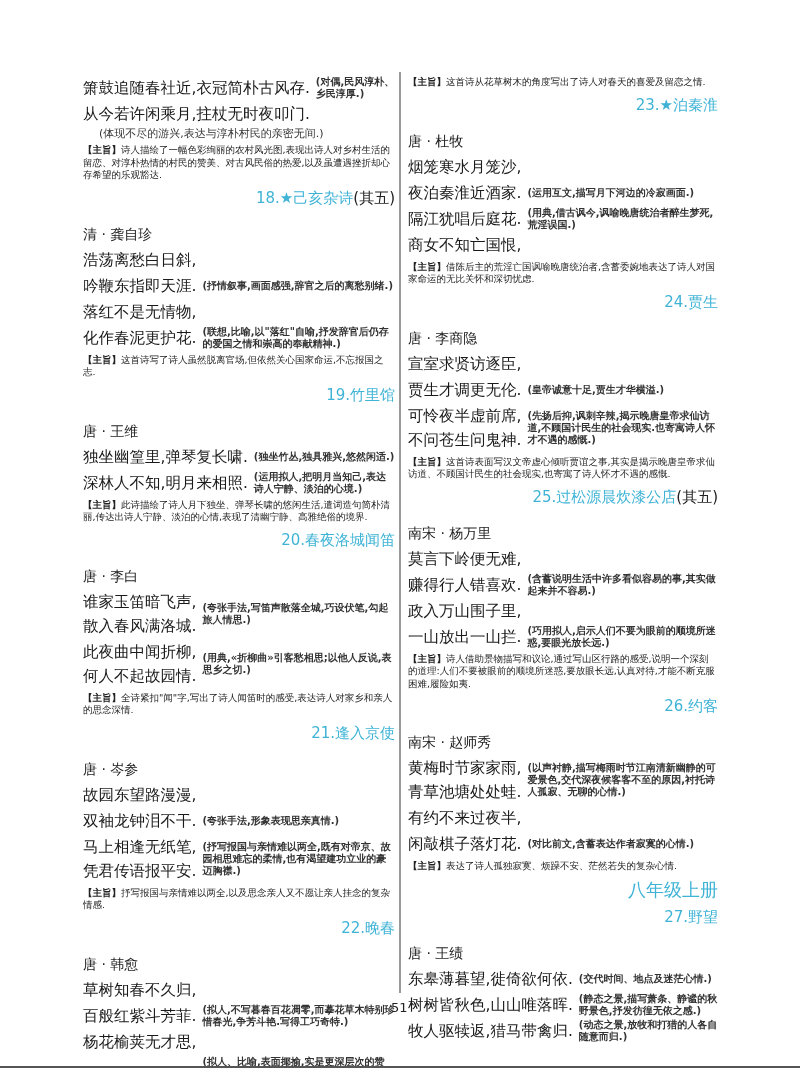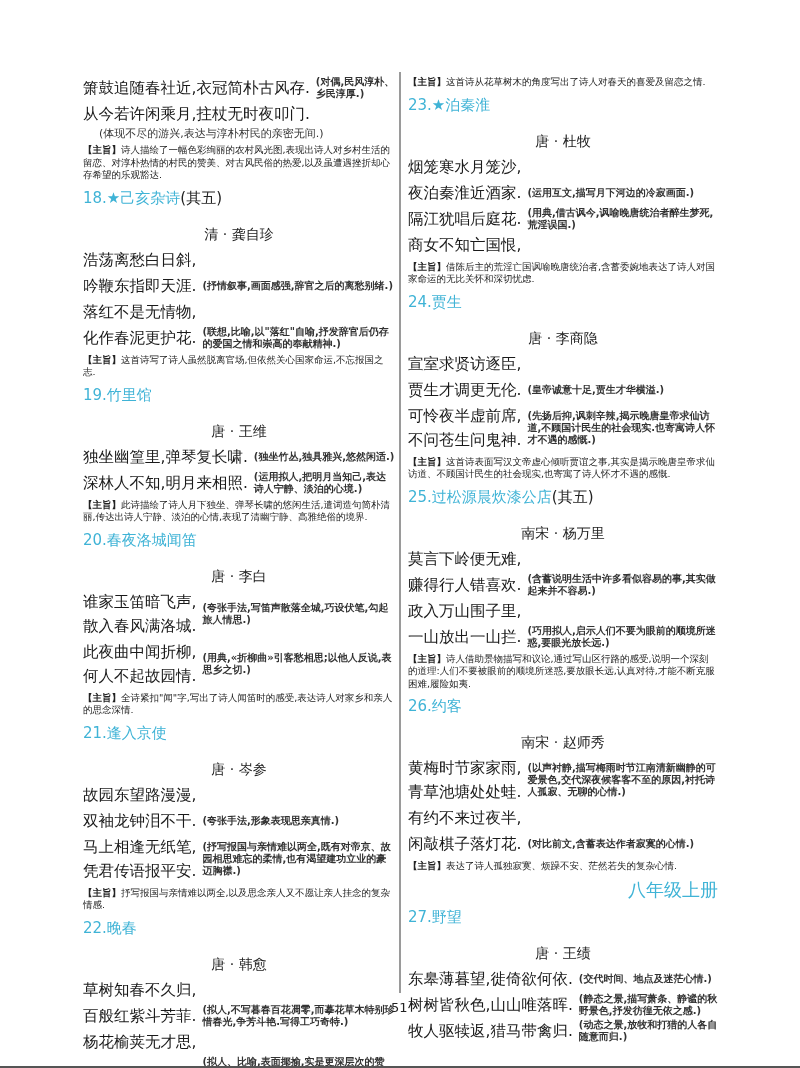--- a/index.html
+++ b/index.html
@@ -7,24 +7,24 @@
     width: 800px; height: 1068px; background: #ffffff; position: relative; overflow: hidden;
     font-family: "DejaVu Sans", "Liberation Sans", sans-serif; color: #222;
   }
   .page-bottom-border { position: absolute; left: 0; right: 0; bottom: 0; height: 2px; background: #555; }
   .divider { position: absolute; left: 399px; top: 72px; width: 2px; height: 921px; background: #9a9a9a; }
   .page-num { position: absolute; left: 391px; top: 1000px; font-size: 13px; color: #222; }
   .col { position: absolute; }
   .col-left { left: 83px; top: 74px; width: 312px; }
   .col-right { left: 408px; top: 72px; width: 310px; }
 
-  .title { text-align: left; color: #3fb3d6; font-size: 15px; line-height: 20px; margin: 6px 0 4px; }
+  .title { text-align: right; color: #3fb3d6; font-size: 15px; line-height: 20px; margin: 6px 0 4px; }
   .title .suffix { color: #222; }
   .grade { text-align: right; color: #3fb3d6; font-size: 18px; line-height: 22px; margin: 4px 0 2px; }
-  .author { text-align: center; font-size: 14px; line-height: 20px; margin: 16px 0 4px; color: #222; }
+  .author { font-size: 14px; line-height: 20px; margin: 16px 0 4px; color: #222; }
 
   .row { display: flex; align-items: center; margin: 2px 0; }
   .lines { display: flex; flex-direction: column; flex: 0 0 auto; }
   .line { font-size: 15.5px; line-height: 24px; white-space: nowrap; color: #1a1a1a; }
   .note { font-size: 10px; line-height: 12px; color: #333; margin-left: 6px; flex: 1 1 auto; font-weight: bold; }
   .note-block { font-size: 11px; line-height: 12px; color: #333; margin: 0 16px 4px; }
   .theme { font-size: 9.5px; line-height: 12.5px; color: #222; margin: 4px 0 6px; }
   .theme .tag { font-weight: bold; }
 </style>
 </head>

